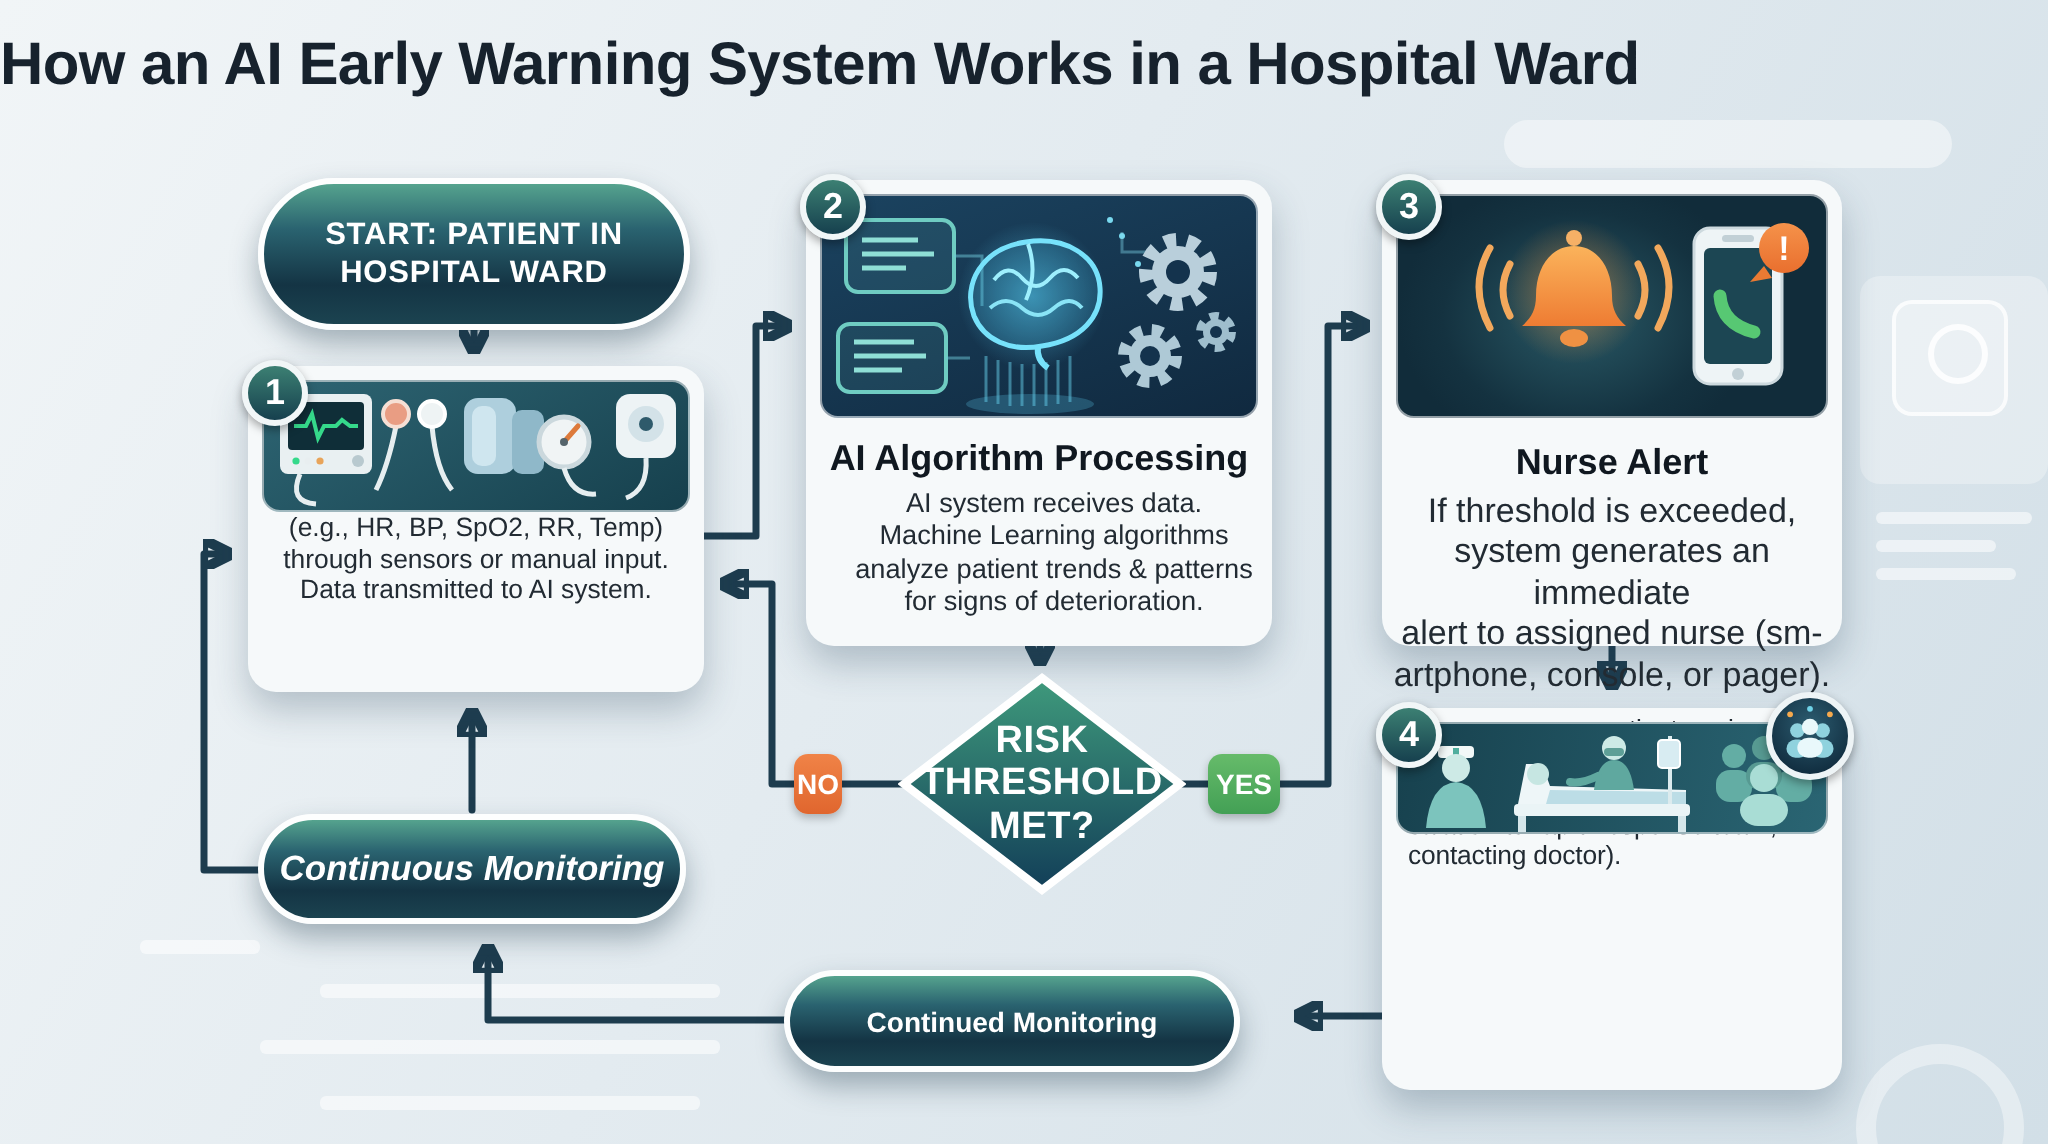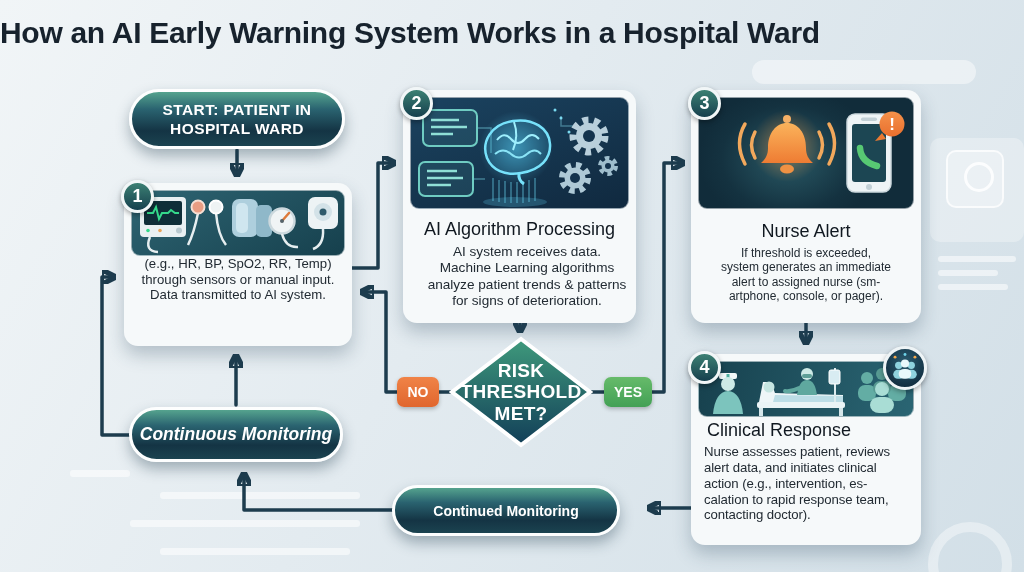--- a/index.html
+++ b/index.html
@@ -33,45 +33,45 @@
   .connectors path { fill:none; stroke:#1d3c4e; stroke-width:3.5; stroke-linejoin:round; stroke-linecap:round; }
 
   
   .pill {
     position:absolute; z-index:3; display:flex; align-items:center; justify-content:center;
     text-align:center; color:#fff; font-weight:700;
     border:3px solid #fdfefe; border-radius:40px;
     background:linear-gradient(180deg,#55a38e 0%, #2a6370 32%, #143444 72%, #1b4350 100%);
     box-shadow:0 7px 14px rgba(25,55,72,.35);
   }
-  .pill-start { left:129px; top:89px; width:216px; height:60px; font-size:15.5px; letter-spacing:.4px; line-height:1.25; }
+  .pill-start { left:129px; top:89px; width:216px; height:76px; font-size:15.5px; letter-spacing:.4px; line-height:1.25; }
   .pill-continuous { left:129px; top:407px; width:214px; height:55px; font-size:17.5px;font-style:italic; }
   .pill-continued { left:392px; top:485px; width:228px; height:51px; font-size:14px; }
   .lines { white-space:pre-line; }
 
   
   .card {
     position:absolute; z-index:3; background:#f6f9fa; border-radius:14px;
     box-shadow:0 9px 18px rgba(40,70,90,.28); text-align:center;
   }
   .card-img { position:absolute; left:7px; top:7px; right:7px; border-radius:9px; overflow:hidden; border:1px solid rgba(255,255,255,.55); }
-  .card-title { font-weight:400; color:#101820; }
+  .card-title { font-weight:700; color:#101820; }
   .card-body { color:#222b33; }
   .card-vital { left:124px; top:183px; width:228px; height:163px; }
   .card-vital .card-img { height:66px; background:linear-gradient(150deg,#2e6573 0%, #16404d 100%); }
   .card-vital .card-title { margin-top:34px; font-size:17.5px; }
   .card-vital .card-body { margin-top:3px; font-size:13.2px; line-height:1.17; }
   .card-ai { left:403px; top:90px; width:233px; height:233px; }
   .card-ai .card-img { height:112px; background:linear-gradient(160deg,#1b4360 0%, #10293f 100%); }
   .card-ai .card-title { margin-top:129px; font-size:18px; }
   .card-ai .card-body { margin-top:4px; font-size:13.6px; line-height:1.2;padding-left:15px; }
   .card-nurse { left:691px; top:90px; width:230px; height:233px; }
   .card-nurse .card-img { height:112px; background:radial-gradient(90px 70px at 42% 55%, #2a5a66 0%, #143240 75%, #112c3a 100%); }
   .card-nurse .card-title { margin-top:131px; font-size:18px; }
-  .card-nurse .card-body { margin-top:4px; font-size:12px; line-height:1.2; }
+  .card-nurse .card-body { margin-top:4px; font-size:17px; line-height:1.2; }
   .card-clinical { left:691px; top:354px; width:230px; height:191px; }
   .card-clinical .card-img { height:56px; background:linear-gradient(100deg,#17414e 0%, #2a6573 100%); }
   .card-clinical .card-title { margin-top:66px; font-size:18px; text-align:left; padding-left:16px; }
   .card-clinical .card-body { margin-top:3px; font-size:13.2px; line-height:1.2; text-align:left; padding:0 8px 0 13px; letter-spacing:-.1px; }
 
   
   .num-badge {
     position:absolute; z-index:4; left:-3px; top:-3px; width:33px; height:33px; border-radius:50%;
     display:flex; align-items:center; justify-content:center;
     background:linear-gradient(180deg,#3c8073 0%, #16404e 100%);
@@ -89,22 +89,22 @@
   .diamond-label {
     position:absolute; left:0; top:0; width:100%; height:100%;
     display:flex; align-items:center; justify-content:center; text-align:center;
     color:#fff; font-weight:700; font-size:19px; line-height:1.12; letter-spacing:.3px;
   }
   .branch-badge {
     position:absolute; z-index:4; display:flex; align-items:center; justify-content:center;
     color:#fff; font-weight:700; font-size:14px; border-radius:7px;
     box-shadow:0 2px 4px rgba(0,0,0,.25);
   }
-  .badge-no  { left:397px; top:377px; width:42px; height:30px; background:linear-gradient(180deg,#f08347 0%, #e0662e 100%); }
-  .badge-yes { left:604px; top:377px; width:48px; height:30px; background:linear-gradient(180deg,#66bb6a 0%, #43a055 100%); }
+  .badge-no  { left:397px; top:377px; width:24px; height:30px; background:linear-gradient(180deg,#f08347 0%, #e0662e 100%); }
+  .badge-yes { left:604px; top:377px; width:36px; height:30px; background:linear-gradient(180deg,#66bb6a 0%, #43a055 100%); }
 </style>
 </head>
 <body>
 
 <div class="canvas">
 
   <div class="decor decor-bar"></div>
   <div class="decor decor-panel"></div>
   <div class="decor decor-avatar"></div>
   <div class="decor decor-line dl1"></div>
@@ -336,21 +336,20 @@
             <rect x="159" y="23" width="18" height="16" rx="7" fill="#63ada4"></rect>
           <circle cx="198" cy="16" r="6" fill="#63ada4"></circle>
             <rect x="189" y="23" width="18" height="16" rx="7" fill="#63ada4"></rect>
           <circle cx="183" cy="12" r="6" fill="#579a92"></circle>
             <rect x="174" y="19" width="18" height="14" rx="7" fill="#579a92"></rect>
           <circle cx="183" cy="27" r="7" fill="#a9ddd5"></circle>
             <rect x="171" y="35" width="24" height="16" rx="9" fill="#a9ddd5"></rect>
         </g>
       </svg>
     </div>
-    <div class="card-title">Clinical Response</div>
     <div class="card-body lines">Nurse assesses patient, reviews
 alert data, and initiates clinical
 action (e.g., intervention, es-
 calation to rapid response team,
 contacting doctor).</div>
   </div>
 
   <div class="diamond-wrap">
     <svg width="144" height="112" viewBox="0 0 144 112">
       <defs>

